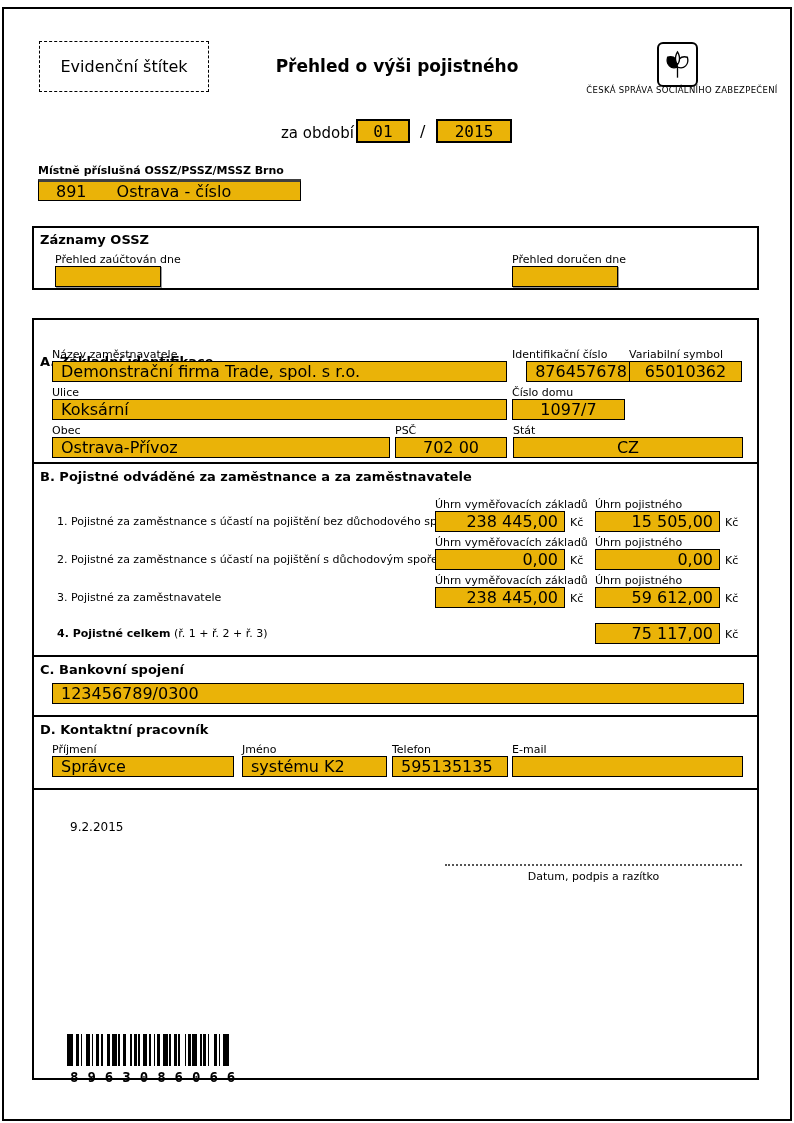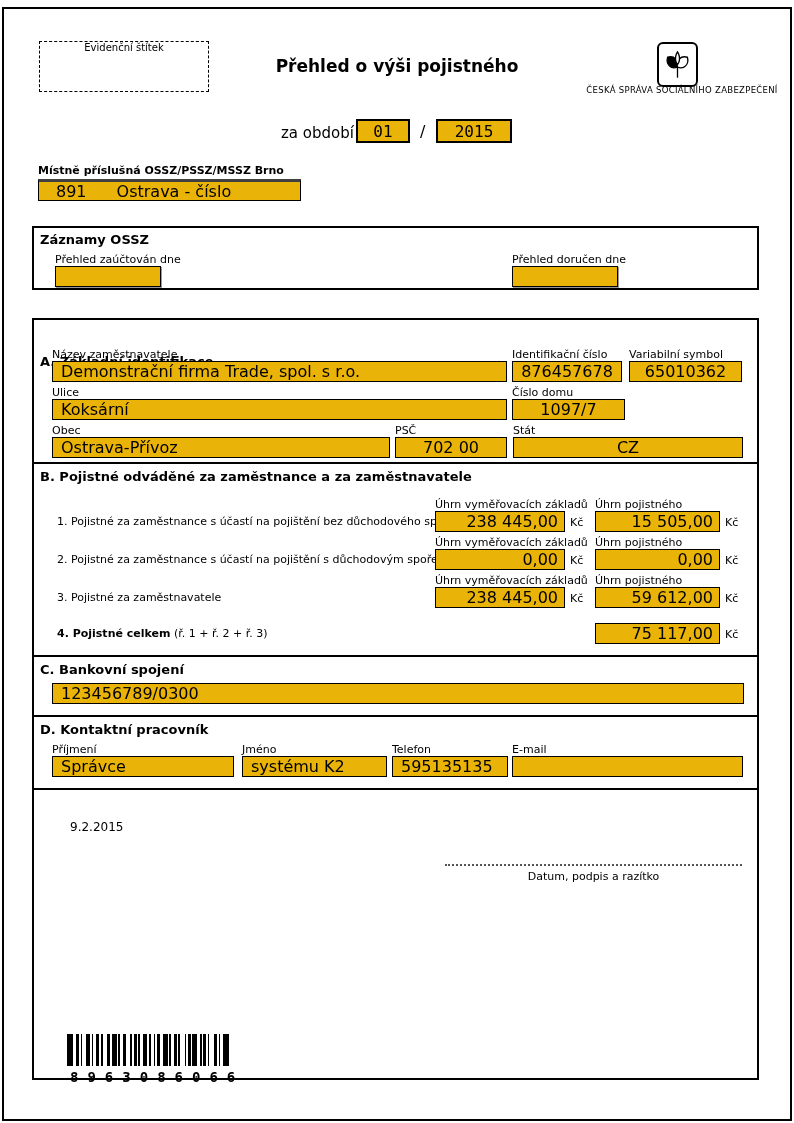--- a/index.html
+++ b/index.html
@@ -11,21 +11,21 @@
   .lbl-b{position:absolute;font-size:11px;font-weight:bold;white-space:nowrap;}
   .sec-title{position:absolute;font-size:13px;font-weight:bold;white-space:nowrap;}
   .box{position:absolute;border:1px solid #000;background:#eab308;font-size:16px;display:flex;align-items:center;box-sizing:border-box;white-space:nowrap;}
   .box.left{justify-content:flex-start;padding-left:8px;}
   .box.center{justify-content:center;}
   .box.right{justify-content:flex-end;padding-right:6px;}
   .thick{border-width:2px;}
   .shadow-box{box-shadow:1px 1px 0 #999;}
   .divider{position:absolute;left:0;height:2px;background:#000;width:100%;}
   .outer{position:absolute;border:2px solid #000;background:#fff;box-sizing:border-box;}
-  .dashed{position:absolute;border:1px dashed #000;display:flex;justify-content:center;font-size:10px;}
+  .dashed{position:absolute;border:1px dashed #000;display:flex;align-items:center;justify-content:center;font-size:16px;}
   .kc{position:absolute;font-size:11px;}
   .mono{font-family:"DejaVu Sans Mono","Liberation Mono",monospace;}
   .title-main{position:absolute;left:0;width:100%;text-align:center;font-size:17px;font-weight:bold;}
   .org-caption{position:absolute;font-size:8.5px;letter-spacing:0.3px;text-align:center;white-space:nowrap;}
   .dotted-line{position:absolute;border-bottom:2px dotted #555;}
   .sig-caption{position:absolute;text-align:center;font-size:11px;}
   .footer-right{position:absolute;text-align:right;font-size:11px;line-height:14px;}
   .barcode{position:absolute;display:flex;align-items:flex-end;height:32px;}
   .barcode span{display:inline-block;height:100%;}
   .barcode-num{position:absolute;font-family:"DejaVu Sans Mono","Liberation Mono",monospace;font-size:14px;font-weight:bold;letter-spacing:9px;white-space:nowrap;}
@@ -87,21 +87,21 @@
     <div class="divider" style="top:395px;"></div>
     <div class="divider" style="top:468px;"></div>
 
     <div class="sec-title" style="left:6px;top:6px;margin-top:28px;">A. Základní identifikace</div>
     <div class="lbl" style="left:18px;top:28px;">Název zaměstnavatele</div>
     <div class="lbl" style="left:478px;top:28px;">Identifikační číslo</div>
     <div class="lbl" style="left:595px;top:28px;">Variabilní symbol</div>
     <div class="box left" style="left:18px;top:41px;width:455px;height:21px;">
       <span>Demonstrační firma Trade, spol. s r.o.</span>
     </div>
-    <div class="box center" style="left:478px;top:41px;width:110px;height:21px;text-align:center;">
+    <div class="box center" style="left:492px;top:41px;width:110px;height:21px;text-align:center;">
       <span>876457678</span>
     </div>
     <div class="box center" style="left:595px;top:41px;width:113px;height:21px;">
       <span>65010362</span>
     </div>
 
     <div class="lbl" style="left:18px;top:66px;">Ulice</div>
     <div class="lbl" style="left:478px;top:66px;">Číslo domu</div>
     <div class="box left" style="left:18px;top:79px;width:455px;height:21px;">
       <span>Koksární</span>

